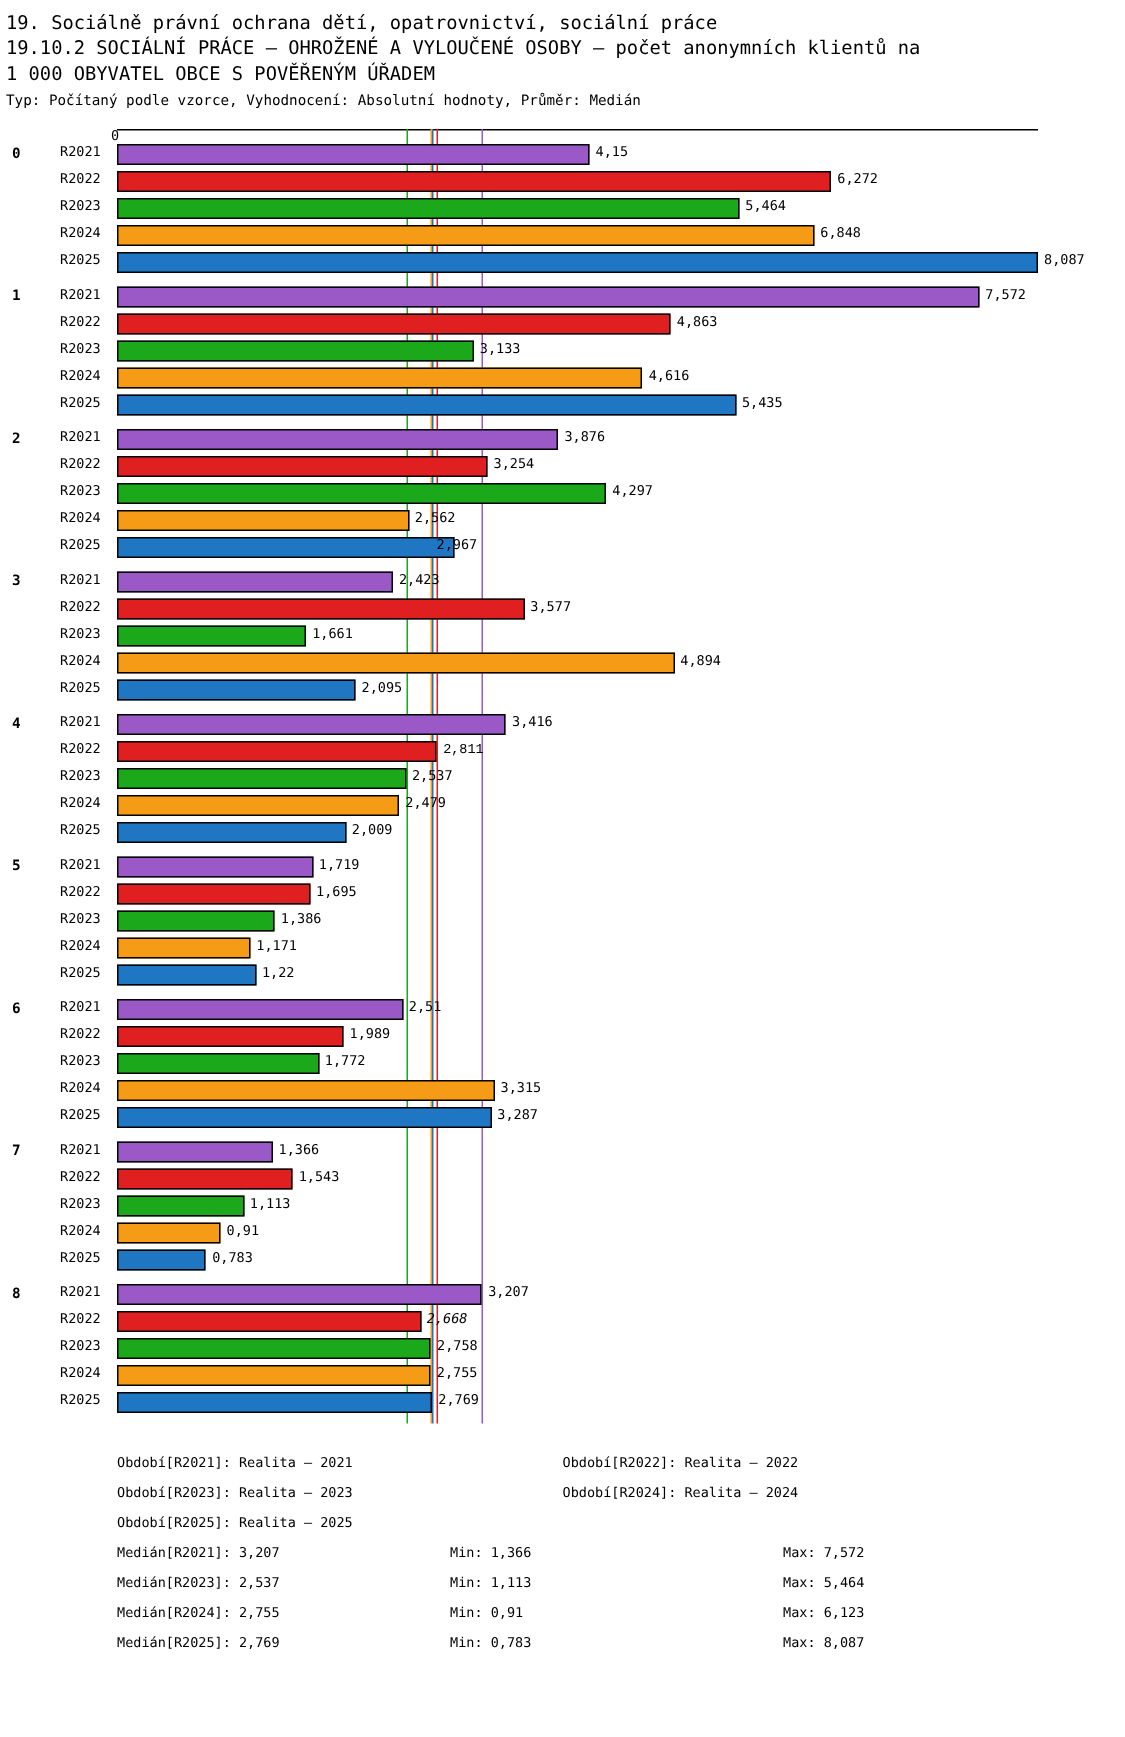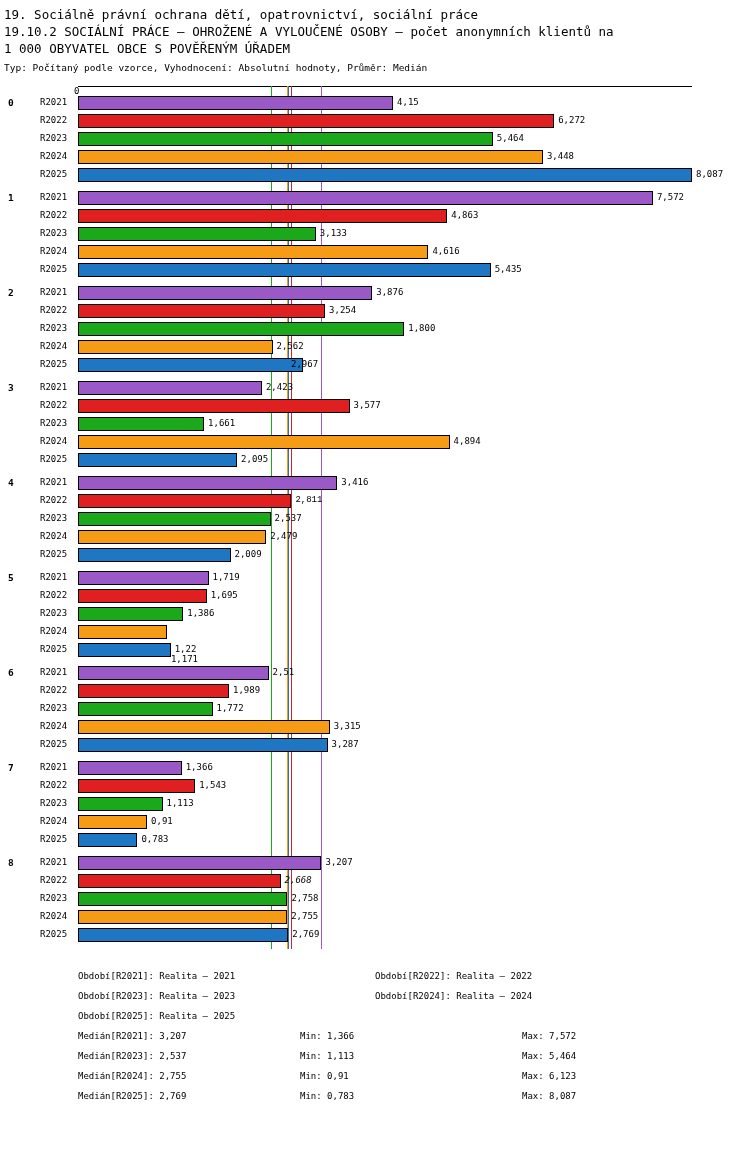--- a/index.html
+++ b/index.html
@@ -156,21 +156,21 @@
               <div class="bar-value" style="left: 558.197px;">6,272</div>
             </div>
             <div class="row">
               <div class="row-label">R2023</div>
               <div class="bar" style="width: 414.851px; background: rgb(27, 168, 27);"></div>
               <div class="bar-value" style="left: 496.851px;">5,464</div>
             </div>
             <div class="row">
               <div class="row-label">R2024</div>
               <div class="bar" style="width: 464.885px; background: rgb(245, 155, 22);"></div>
-              <div class="bar-value" style="left: 546.885px;">3,448</div>
+              <div class="bar-value" style="left: 546.885px;">6,848</div>
             </div>
             <div class="row">
               <div class="row-label">R2025</div>
               <div class="bar" style="width: 614px; background: rgb(31, 119, 196);"></div>
               <div class="bar-value" style="left: 696px;">8,087</div>
             </div>
           </div>
           <div class="group" style="position: absolute; left: 0px; right: 0px; top: 103px; height: 90px;">
             <div class="group-index" style="top: 3px;">1</div>
             <div class="row">
@@ -207,21 +207,21 @@
               <div class="bar-value" style="left: 376.283px;">3,876</div>
             </div>
             <div class="row">
               <div class="row-label">R2022</div>
               <div class="bar" style="width: 247.058px; background: rgb(224, 32, 32);"></div>
               <div class="bar-value" style="left: 329.058px;">3,254</div>
             </div>
             <div class="row">
               <div class="row-label">R2023</div>
               <div class="bar" style="width: 326.247px; background: rgb(27, 168, 27);"></div>
-              <div class="bar-value" style="left: 408.247px;">1,800</div>
+              <div class="bar-value" style="left: 408.247px;">4,297</div>
             </div>
             <div class="row">
               <div class="row-label">R2024</div>
               <div class="bar" style="width: 194.518px; background: rgb(245, 155, 22);"></div>
               <div class="bar-value" style="left: 276.518px;">2,562</div>
             </div>
             <div class="row">
               <div class="row-label">R2025</div>
               <div class="bar" style="width: 225.267px; background: rgb(31, 119, 196);"></div>
               <div class="bar-value" style="left: 291px;">2,967</div>
@@ -296,21 +296,21 @@
               <div class="bar-value" style="left: 210.692px;">1,695</div>
             </div>
             <div class="row">
               <div class="row-label">R2023</div>
               <div class="bar" style="width: 105.231px; background: rgb(27, 168, 27);"></div>
               <div class="bar-value" style="left: 187.231px;">1,386</div>
             </div>
             <div class="row">
               <div class="row-label">R2024</div>
               <div class="bar" style="width: 88.9074px; background: rgb(245, 155, 22);"></div>
-              <div class="bar-value" style="left: 170.907px; margin-top: 28px;">1,171</div>
+              <div class="bar-value" style="left: 170.907px;">1,171</div>
             </div>
             <div class="row">
               <div class="row-label">R2025</div>
               <div class="bar" style="width: 92.6277px; background: rgb(31, 119, 196);"></div>
               <div class="bar-value" style="left: 174.628px;">1,22</div>
             </div>
           </div>
           <div class="group" style="position: absolute; left: 0px; right: 0px; top: 578px; height: 90px;">
             <div class="group-index" style="top: 3px;">6</div>
             <div class="row">

